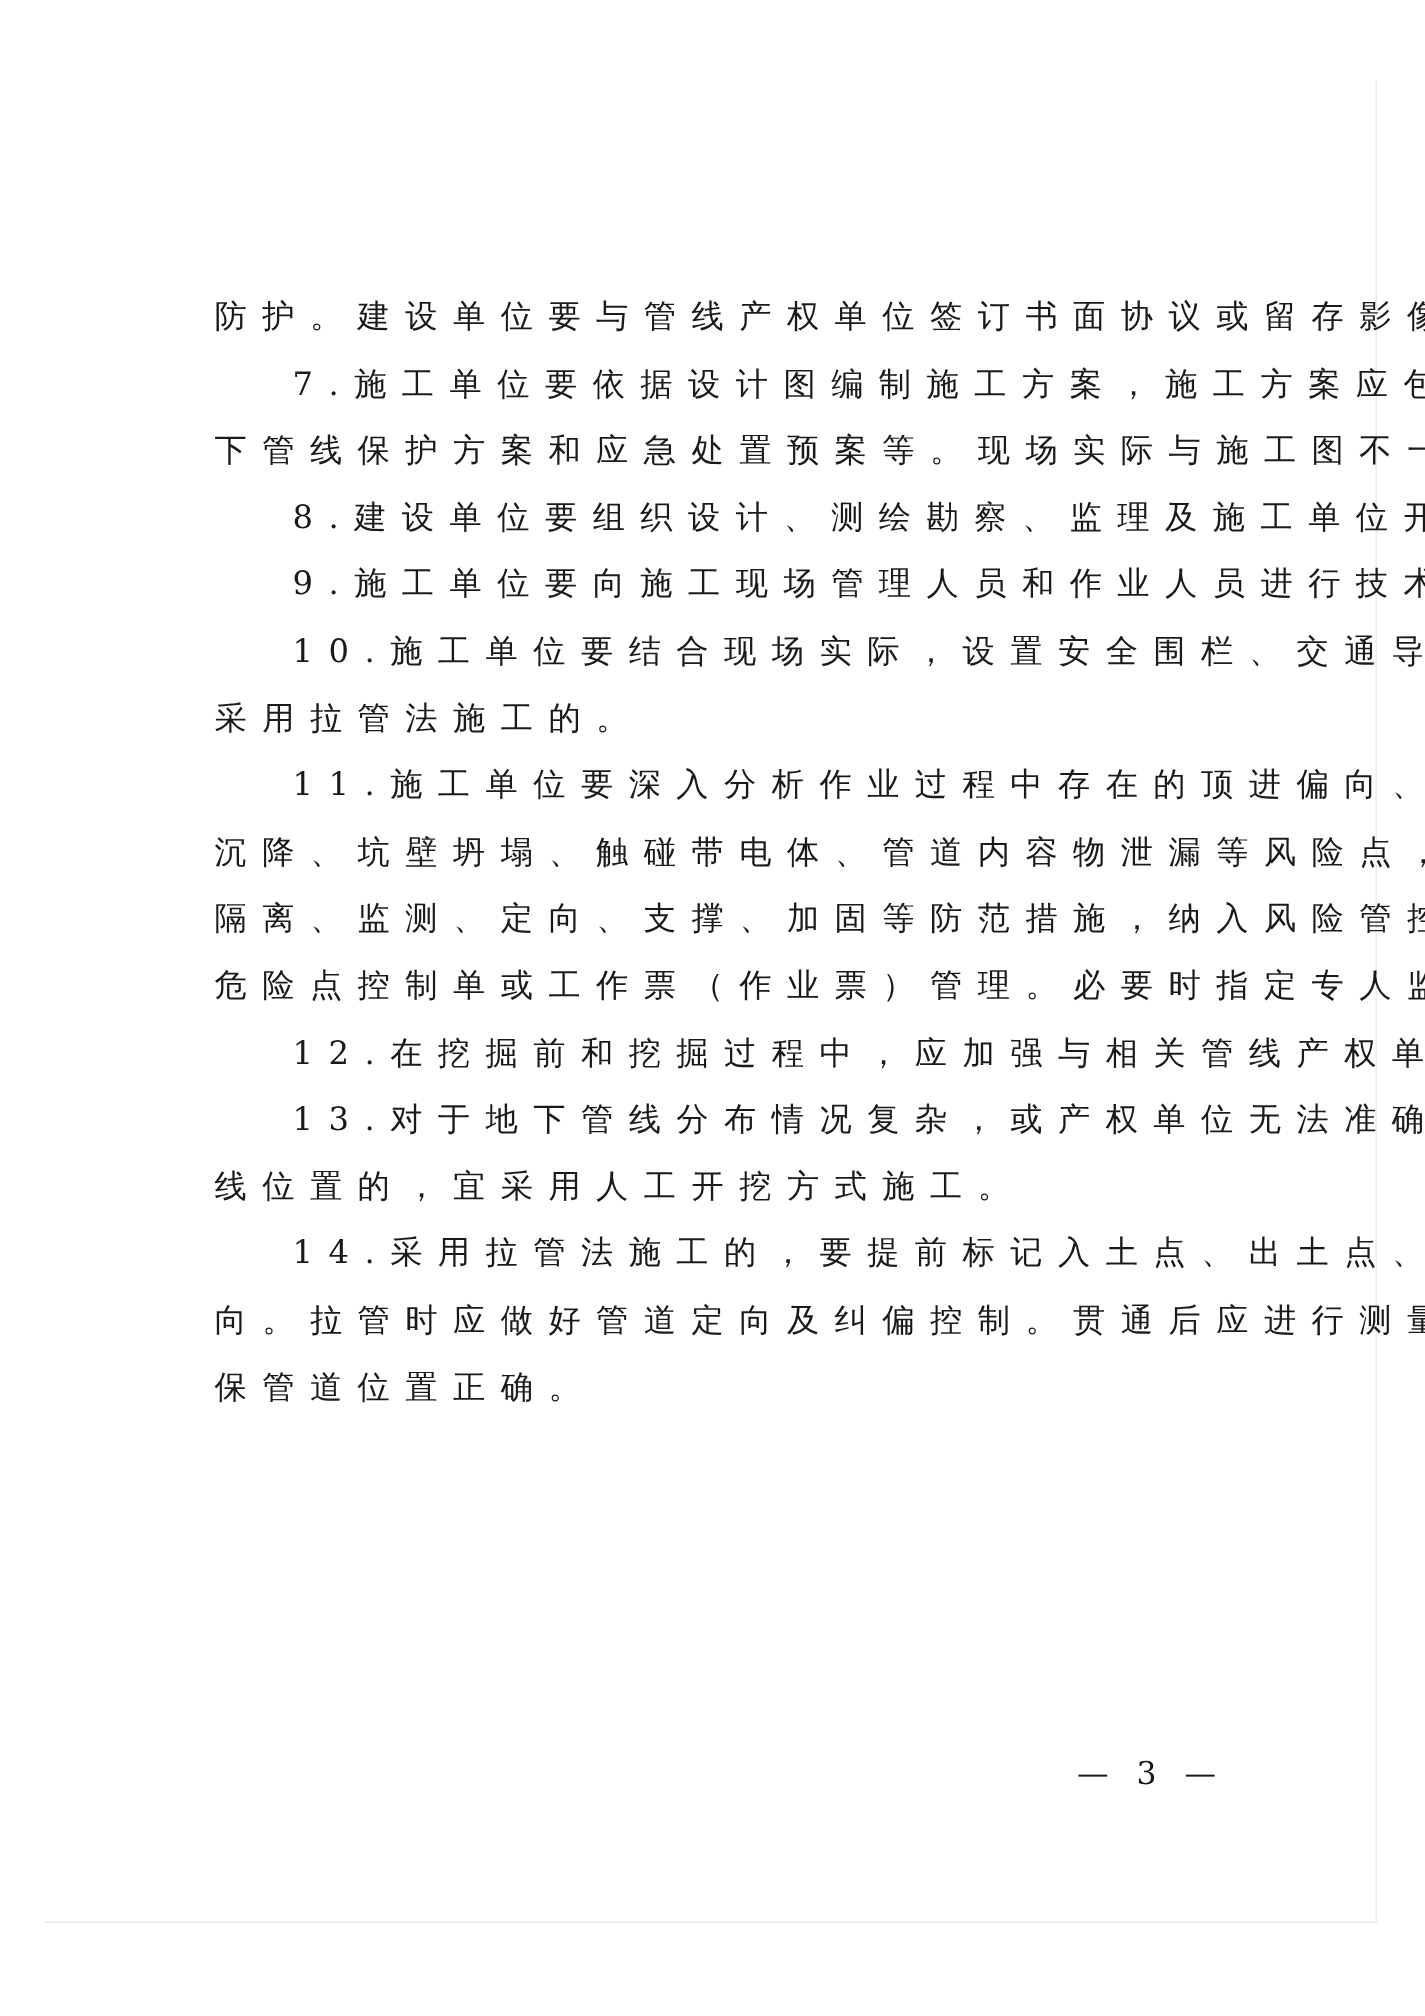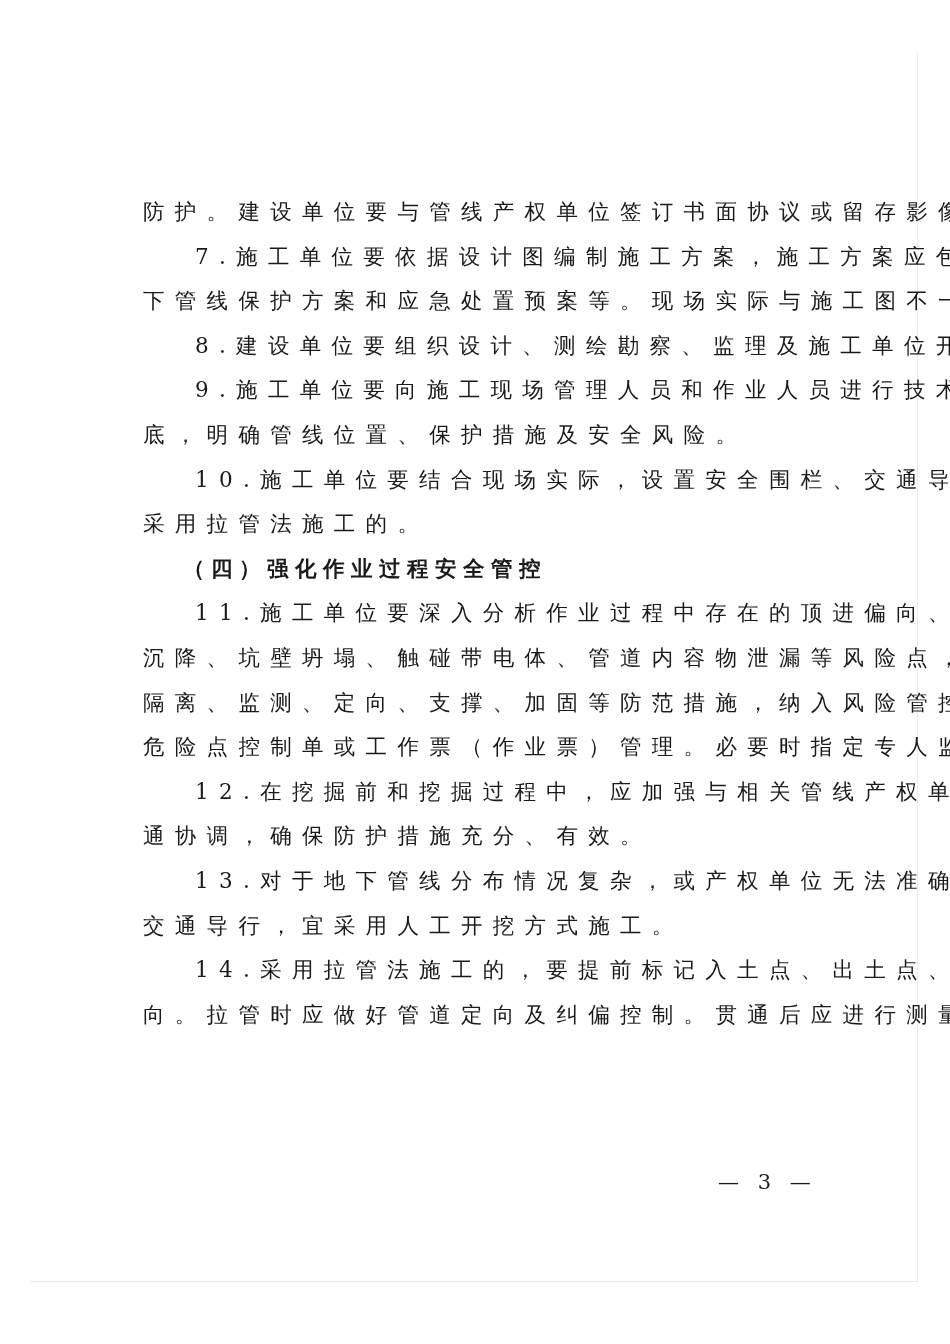--- a/index.html
+++ b/index.html
@@ -69,29 +69,27 @@
 
 <div class="page-frame-right"></div>
 <div class="page-frame-bottom"></div>
 
 <div class="doc-body">
   <div class="line">防护。建设单位要与管线产权单位签订书面协议或留存影像资料。</div>
   <div class="line indent">7.施工单位要依据设计图编制施工方案，施工方案应包括地</div>
   <div class="line">下管线保护方案和应急处置预案等。现场实际与施工图不一致的，</div>
   <div class="line indent">8.建设单位要组织设计、测绘勘察、监理及施工单位开展施</div>
   <div class="line indent">9.施工单位要向施工现场管理人员和作业人员进行技术交</div>
-  <div class="line">底，明确管线位置、保护措施及安全风险。</div>
   <div class="line indent">10.施工单位要结合现场实际，设置安全围栏、交通导行、警</div>
   <div class="line">采用拉管法施工的。</div>
-  <div class="line heading">（四）强化作业过程安全管控</div>
   <div class="line indent">11.施工单位要深入分析作业过程中存在的顶进偏向、土层</div>
   <div class="line">沉降、坑壁坍塌、触碰带电体、管道内容物泄漏等风险点，制定</div>
   <div class="line">隔离、监测、定向、支撑、加固等防范措施，纳入风险管控单、</div>
   <div class="line">危险点控制单或工作票（作业票）管理。必要时指定专人监护。</div>
   <div class="line indent">12.在挖掘前和挖掘过程中，应加强与相关管线产权单位的沟</div>
-  <div class="line">通协调，确保防护措施充分、有效。</div>
   <div class="line indent">13.对于地下管线分布情况复杂，或产权单位无法准确掌握管</div>
-  <div class="line">交通导行，宜采用人工开挖方式施工。</div>
+  <div class="line">线位置的，宜采用人工开挖方式施工。</div>
   <div class="line indent">14.采用拉管法施工的，要提前标记入土点、出土点、拉管走</div>
   <div class="line">向。拉管时应做好管道定向及纠偏控制。贯通后应进行测量，确</div>
+  <div class="line">保管道位置正确。</div>
 </div>
 
 <div class="page-number">— 3 —</div>
 
 </body></html>

